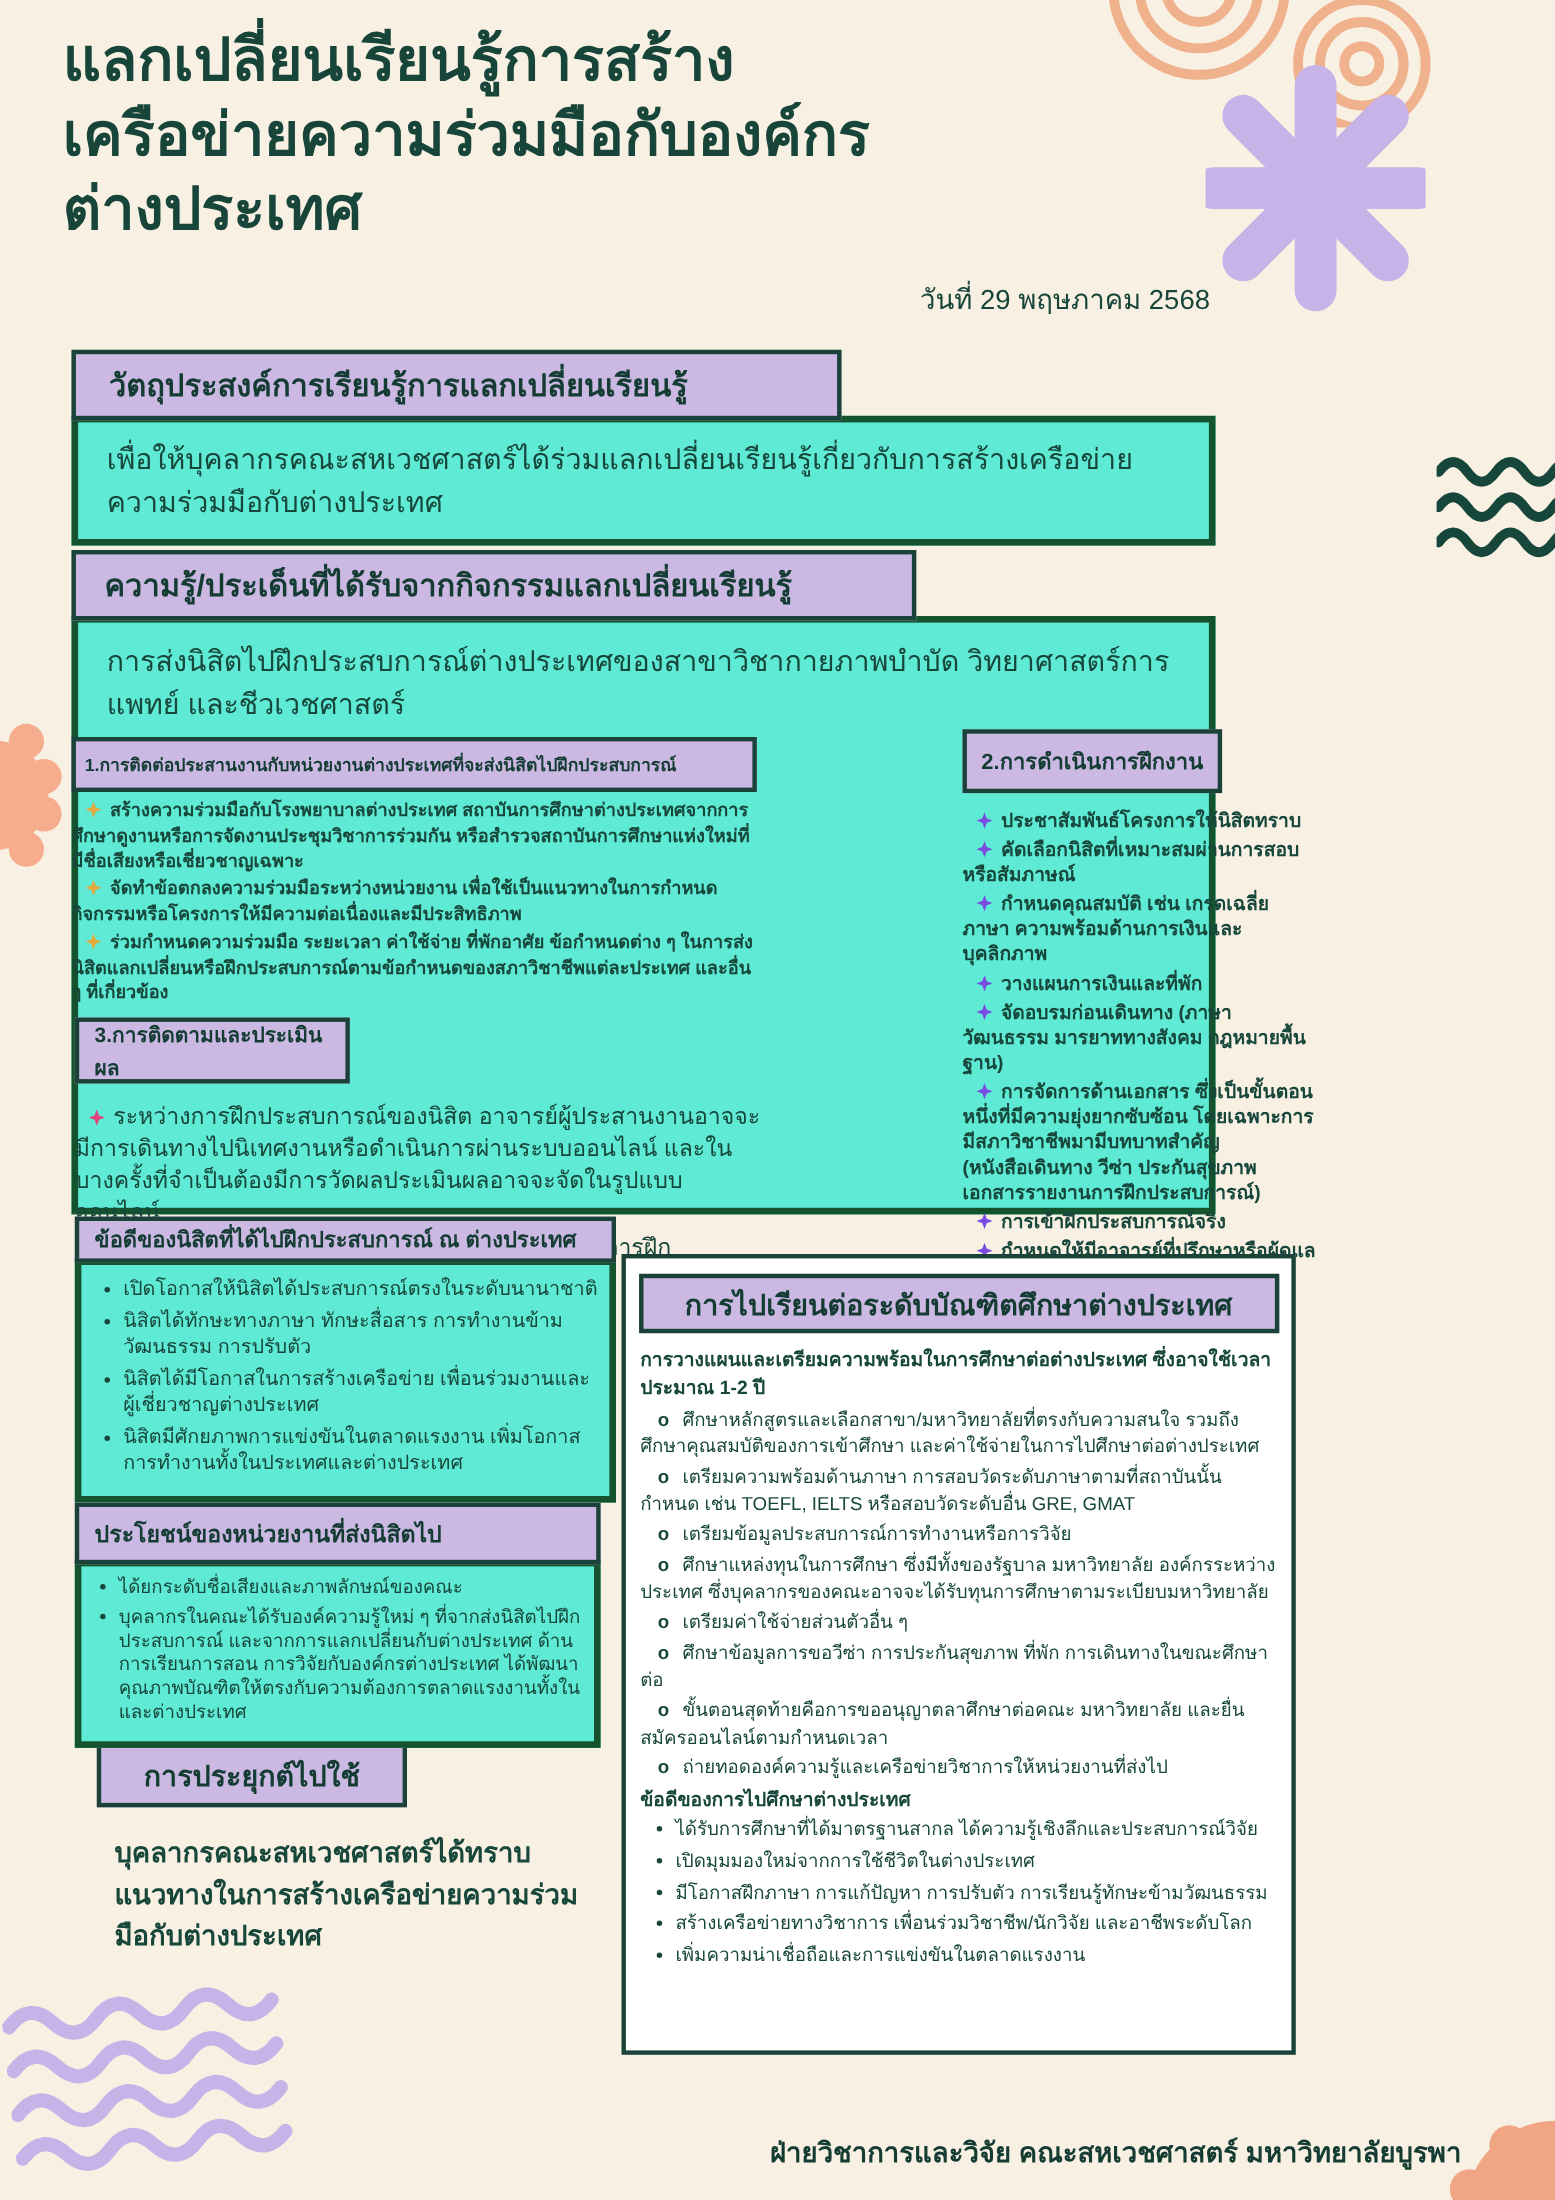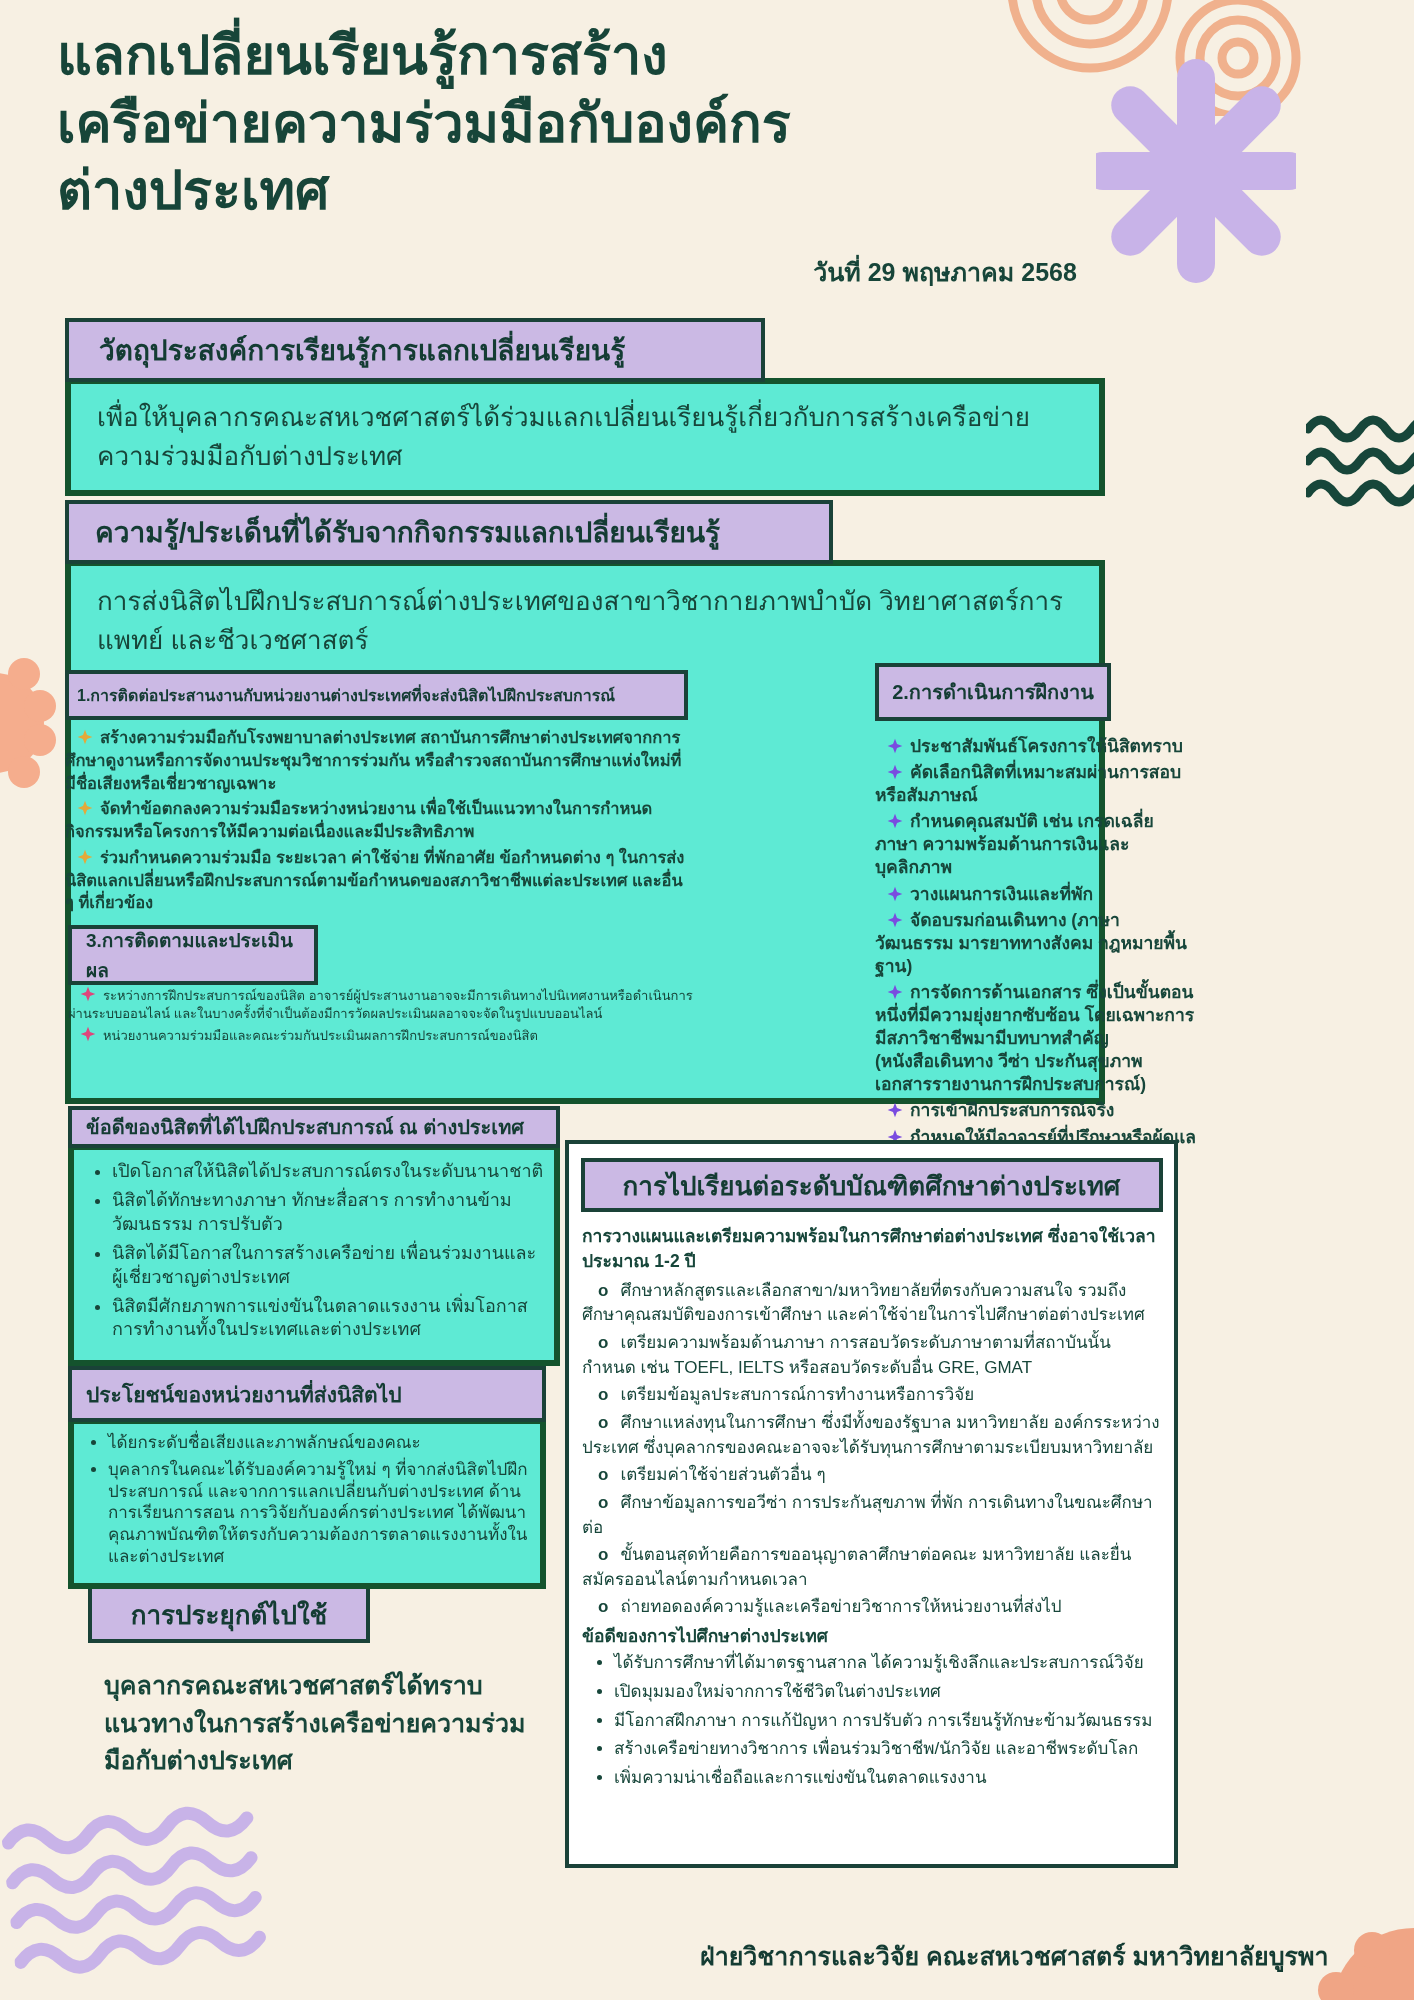--- a/index.html
+++ b/index.html
@@ -7,21 +7,21 @@
   .poster {
     position:relative; width:1414px; height:2000px; overflow:hidden;
     background:#f7f0e3; color:#17463a;
     font-family:"Liberation Sans","DejaVu Sans",sans-serif;
   }
   .deco { position:absolute; pointer-events:none; }
 
   .title { position:absolute; left:57px; top:22px; width:980px;
     font-size:54px; font-weight:800; line-height:1.25; color:#174539; }
   .date { position:absolute; left:790px; top:252px; width:310px;
-    font-size:25px; font-weight:700; text-align:center; color:#174539; }
+    font-size:25px; font-weight:400; text-align:right; color:#174539; }
 
   .purple-hd { background:#cbb9e4; border:4px solid #1a4238; display:flex;
     align-items:center; font-weight:bold; color:#143c33; position:relative; z-index:3; }
   .white-bd { background:#5eead4; border:6px solid #14532d; position:relative; z-index:2; }
 
   .band { position:absolute; left:65px; width:1040px; }
   #objectives { top:318px; }
   #objectives .purple-hd { width:700px; height:64px; padding-left:30px; font-size:28px; }
   #objectives .white-bd { margin-top:-4px; min-height:116px; padding:14px 26px; font-size:26px; line-height:1.5; }
   #knowledge { top:500px; }
@@ -31,21 +31,21 @@
 
   .subsec { position:absolute; z-index:4; }
   #sec1 { left:65px; top:670px; width:623px; }
   #sec1 .purple-hd { width:623px; height:50px; padding-left:8px; font-size:16px; }
   #sec1 .bullets { margin-top:6px; font-size:16.5px; line-height:1.38;font-weight:bold; }
   #sec2 { left:875px; top:663px; width:322px; }
   #sec2 .purple-hd { width:236px; height:58px; justify-content:center; font-size:20px; }
   #sec2 .bullets { margin-top:14px; font-size:17.5px; line-height:1.32;font-weight:bold; }
   #sec3 { left:68px; top:925px; width:628px; }
   #sec3 .purple-hd { width:250px; height:60px; padding-left:14px; font-size:19px; }
-  #sec3 .bullets { margin-top:1px; font-size:13px; line-height:1.38; }
+  #sec3 .bullets { margin-top:17px; font-size:21px; line-height:1.38; }
 
   .b { margin:0 0 3px 0; overflow-wrap:break-word; }
   .star { width:16px; height:16px; display:inline-block; vertical-align:-2px; margin:0 7px 0 12px; }
   .star.gold path { fill:#e4a93a; }
   .star.purple path { fill:#7a4be0; }
   .star.pink path { fill:#e0457b; }
 
   #student-benefits { left:68px; top:1106px; width:492px; z-index:4; position:absolute; }
   #student-benefits .purple-hd { width:100%; height:42px; padding-left:14px; font-size:20px; }
   #student-benefits .white-bd { margin-top:-4px; padding:10px 10px 12px 2px; }

